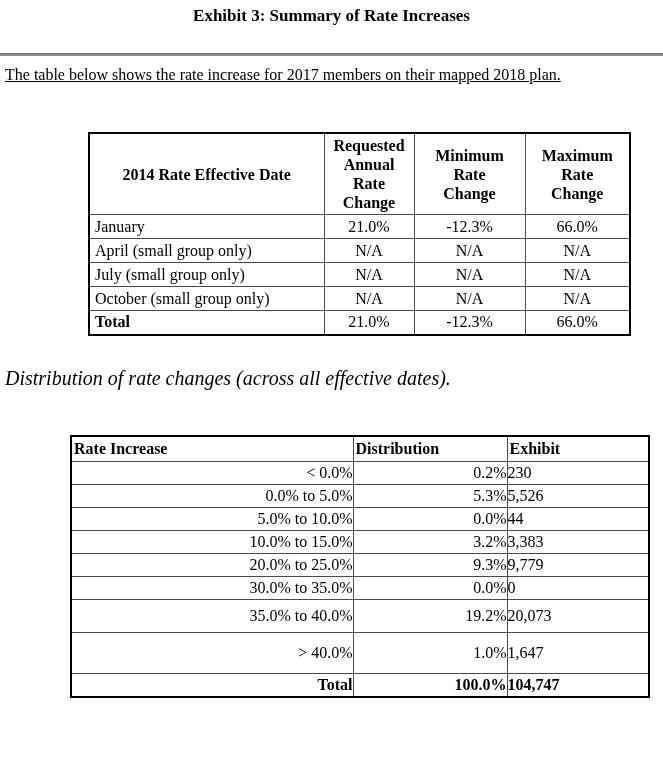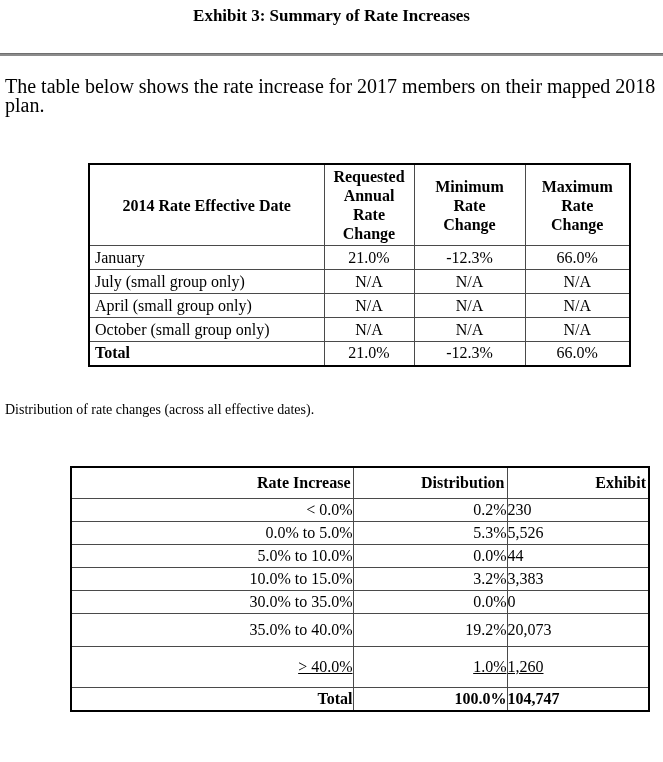--- a/index.html
+++ b/index.html
@@ -18,28 +18,30 @@
     line-height: 20px;
   }
   .rule {
     margin-top: 27px;
     width: 663px;
     height: 3px;
     background: #8c8c8c;
     border-top: 1px solid #6f6f6f;
   }
   .intro {
-    margin: 21px 6px 0 5px;
+    margin: 9px 6px 0 5px;
+    font-size: 16px;
+    line-height: 19px;
+    text-decoration: underline;
+  }
+  .caption {
+    margin: 33px 6px 0 5px;
     font-size: 20px;
     line-height: 19px;
-  }
-  .caption {
-    margin: 33px 6px 0 5px;
-    font-size: 14px;
-    line-height: 19px;
+    font-style: italic;
   }
   table {
     border-collapse: collapse;
     table-layout: fixed;
     font-size: 16px;
   }
   th, td {
     border: 1px solid #4a4a4a;
     vertical-align: middle;
     padding: 0;
@@ -69,34 +71,34 @@
   }
   #rate-table tr.total-row td.c0 { font-weight: bold; }
   
   #dist-table {
     margin: 47px 0 0 70px;
     width: 578px;
     border: 2px solid #000;
   }
   #dist-table th {
     font-weight: bold;
-    text-align: right;
-    height: 32px;
+    text-align: left;
+    height: 26px;
     padding: 1px 2px;
   }
   #dist-table td {
     height: 23px;
     text-align: right;
   }
   #dist-table td.members {
     text-align: left;
     padding-right: 9px;
   }
   #dist-table tr.tall-a td { height: 33px; }
-  #dist-table tr.tall-b td { height: 41px; text-decoration: underline; }
+  #dist-table tr.tall-b td { height: 41px; }
   #dist-table tr.total-row td { font-weight: bold; }
 </style>
 </head>
 <body>
 
 <div class="page">
 
   <h1 class="title">Exhibit 3: Summary of Rate Increases</h1>
 
   <div class="rule"></div>
@@ -126,27 +128,27 @@
       </tr>
     </thead>
     <tbody>
       <tr>
         <td class="c0">January</td>
         <td>21.0%</td>
         <td>-12.3%</td>
         <td>66.0%</td>
       </tr>
       <tr>
+        <td class="c0">April (small group only)</td>
+        <td>N/A</td>
+        <td>N/A</td>
+        <td>N/A</td>
+      </tr>
+      <tr>
         <td class="c0">July (small group only)</td>
-        <td>N/A</td>
-        <td>N/A</td>
-        <td>N/A</td>
-      </tr>
-      <tr>
-        <td class="c0">April (small group only)</td>
         <td>N/A</td>
         <td>N/A</td>
         <td>N/A</td>
       </tr>
       <tr>
         <td class="c0">October (small group only)</td>
         <td>N/A</td>
         <td>N/A</td>
         <td>N/A</td>
       </tr>
@@ -189,33 +191,38 @@
         <td>5.0% to 10.0%</td>
         <td>0.0%</td>
         <td class="members">44</td>
       </tr>
       <tr>
         <td>10.0% to 15.0%</td>
         <td>3.2%</td>
         <td class="members">3,383</td>
       </tr>
       <tr>
+        <td>20.0% to 25.0%</td>
+        <td>9.3%</td>
+        <td class="members">9,779</td>
+      </tr>
+      <tr>
         <td>30.0% to 35.0%</td>
         <td>0.0%</td>
         <td class="members">0</td>
       </tr>
       <tr class="tall-a">
         <td>35.0% to 40.0%</td>
         <td>19.2%</td>
         <td class="members">20,073</td>
       </tr>
       <tr class="tall-b">
         <td>&gt; 40.0%</td>
         <td>1.0%</td>
-        <td class="members">1,260</td>
+        <td class="members">1,647</td>
       </tr>
       <tr class="total-row">
         <td>Total</td>
         <td>100.0%</td>
         <td class="members">104,747</td>
       </tr>
     </tbody>
   </table>
 
 </div>

